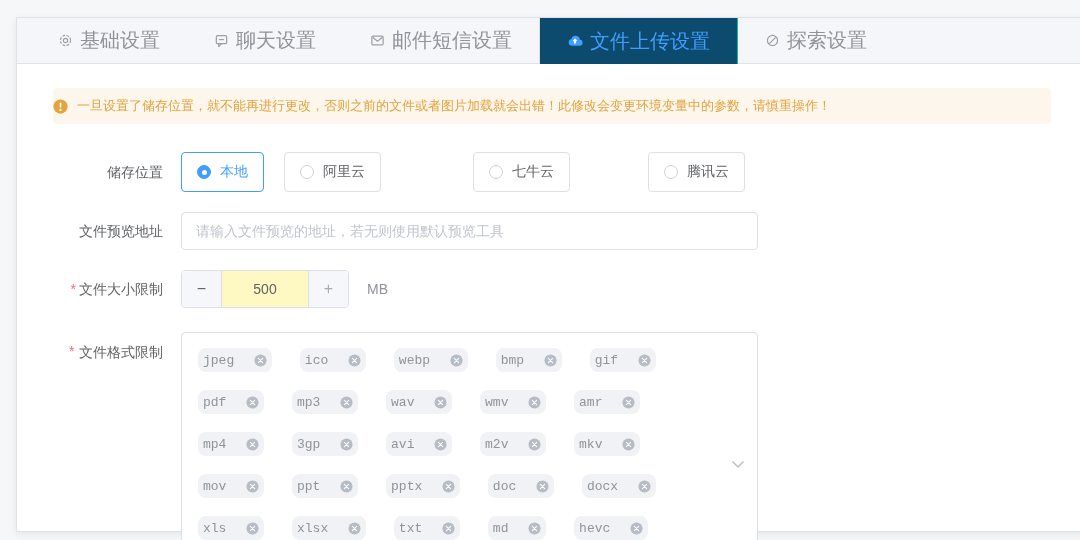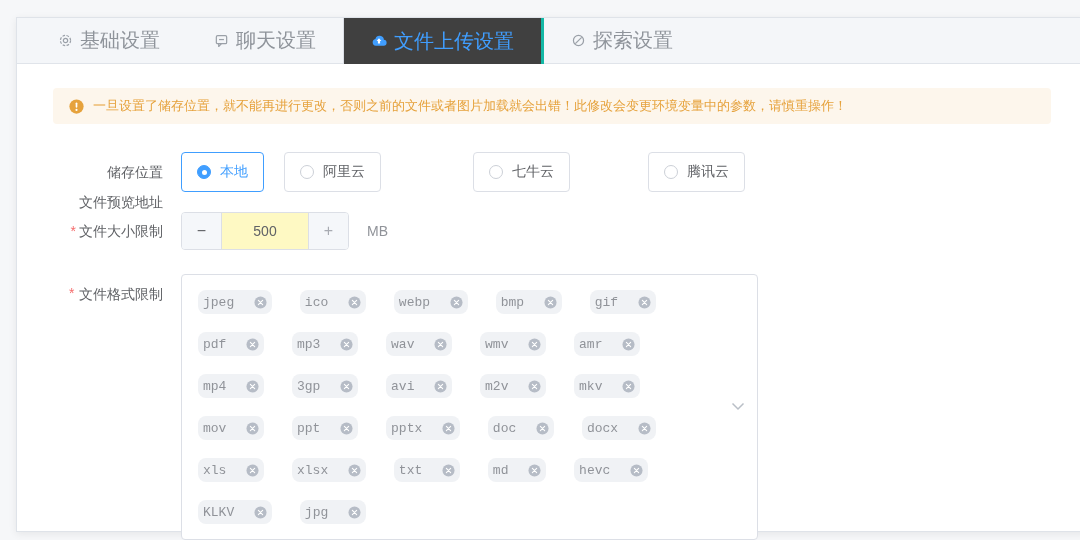--- a/index.html
+++ b/index.html
@@ -6,28 +6,28 @@
   html,body { width:1080px; height:540px; overflow:hidden;
     font-family:"Liberation Sans", sans-serif; background:#f6f7f9; }
   .card { position:absolute; left:16px; top:17px; width:1072px; height:515px;
     background:#fff; border:1px solid #dfe3e9; box-shadow:0 2px 8px rgba(0,0,0,.07); }
   
   .tabbar { height:46px; background:#f4f6f9; border-bottom:1px solid #e0e4ea;
     display:flex; align-items:stretch; padding-left:14px; }
   .tab { display:flex; align-items:center; gap:7px; padding:0 27px;
     font-size:20px; color:#8f949b; cursor:pointer; white-space:nowrap; }
   .tab svg { flex:0 0 auto; }
-  .tab.active { background:#404040; color:#409EFF;
-    border-left:1px solid #dcdfe6; border-right:3px solid #14b8a6; margin-bottom:-1px; }
+  .tab.active { background:#0c4a6e; color:#409EFF;
+    border-left:1px solid #dcdfe6; border-right:1px solid #14b8a6; margin-bottom:-1px; }
   
   .content { padding:0 36px; }
   .banner { margin-top:24px; background:#fdf6ec; border-radius:4px;
-    display:flex; align-items:center; gap:9px; padding:9px 16px;
+    display:flex; align-items:center; gap:9px; padding:9px 0;
     color:#e6a23c; font-size:13px; }
-  .row { display:flex; align-items:center; }
+  .row { display:flex; align-items:center; margin-top:20px; }
   .row.top { align-items:flex-start; }
   .row.first { margin-top:28px; }
   .row.gap24 { margin-top:24px;font-family:Liberation Mono, monospace; }
   .flabel { width:110px; margin-right:18px; text-align:right; font-size:14px;
     color:#606266; flex:0 0 auto; line-height:20px; }
   .row.top .flabel { padding-top:11px; }
   .req { color:#f56c6c; margin-right:3px; }
   
   .radio-box { display:inline-flex; align-items:center; gap:9px; height:40px;
     padding:0 15px; border:1px solid #dcdfe6; border-radius:4px; background:#fff;
@@ -80,20 +80,27 @@
       <span>基础设置</span>
     </div>
     <div class="tab">
       <svg width="15" height="15" viewBox="0 0 16 16" fill="none" stroke="#9aa0a8" stroke-width="1.3">
         <rect x="2.5" y="2.8" width="11" height="8.6" rx="1.4"></rect>
         <path d="M5 11.4v3l3-3" stroke-linejoin="round"></path>
         <path d="M5.4 7h5.2"></path>
       </svg>
       <span>聊天设置</span>
     </div>
+    <div class="tab">
+      <svg width="15" height="15" viewBox="0 0 16 16" fill="none" stroke="#9aa0a8" stroke-width="1.3">
+        <rect x="2" y="3.4" width="12" height="9.2" rx="1.2"></rect>
+        <path d="M2.8 4.6 8 8.8l5.2-4.2"></path>
+      </svg>
+      <span>邮件短信设置</span>
+    </div>
     <div class="tab active">
       <svg width="16" height="16" viewBox="0 0 16 16">
         <path fill="#409EFF" d="M12.9 6.8a4.35 4.35 0 0 0-8.5-.9 3.45 3.45 0 0 0 .3 6.8h7.7a2.95 2.95 0 0 0 .5-5.9z"></path>
         <path fill="#ffffff" d="M8 5.2l2.4 2.9H9.1v2.4H6.9V8.1H5.6z"></path>
       </svg>
       <span>文件上传设置</span>
     </div>
     <div class="tab">
       <svg width="15" height="15" viewBox="0 0 16 16" fill="none" stroke="#9aa0a8" stroke-width="1.3">
         <circle cx="8" cy="8" r="5.4"></circle>
@@ -131,20 +138,21 @@
         <span>七牛云</span>
       </div>
       <div class="radio-box">
         <span class="rdot"></span>
         <span>腾讯云</span>
       </div>
     </div>
 
     <div class="row">
       <div class="flabel">文件预览地址</div>
+      <input class="text-input" type="text" placeholder="请输入文件预览的地址，若无则使用默认预览工具" style="">
     </div>
 
     <div class="row">
       <div class="flabel"><span class="req">*</span><span>文件大小限制</span></div>
       <div class="stepper">
         <button class="step minus">−</button>
         <div class="step-value">500</div>
         <button class="step plus">+</button>
       </div>
       <span class="unit">MB</span>

